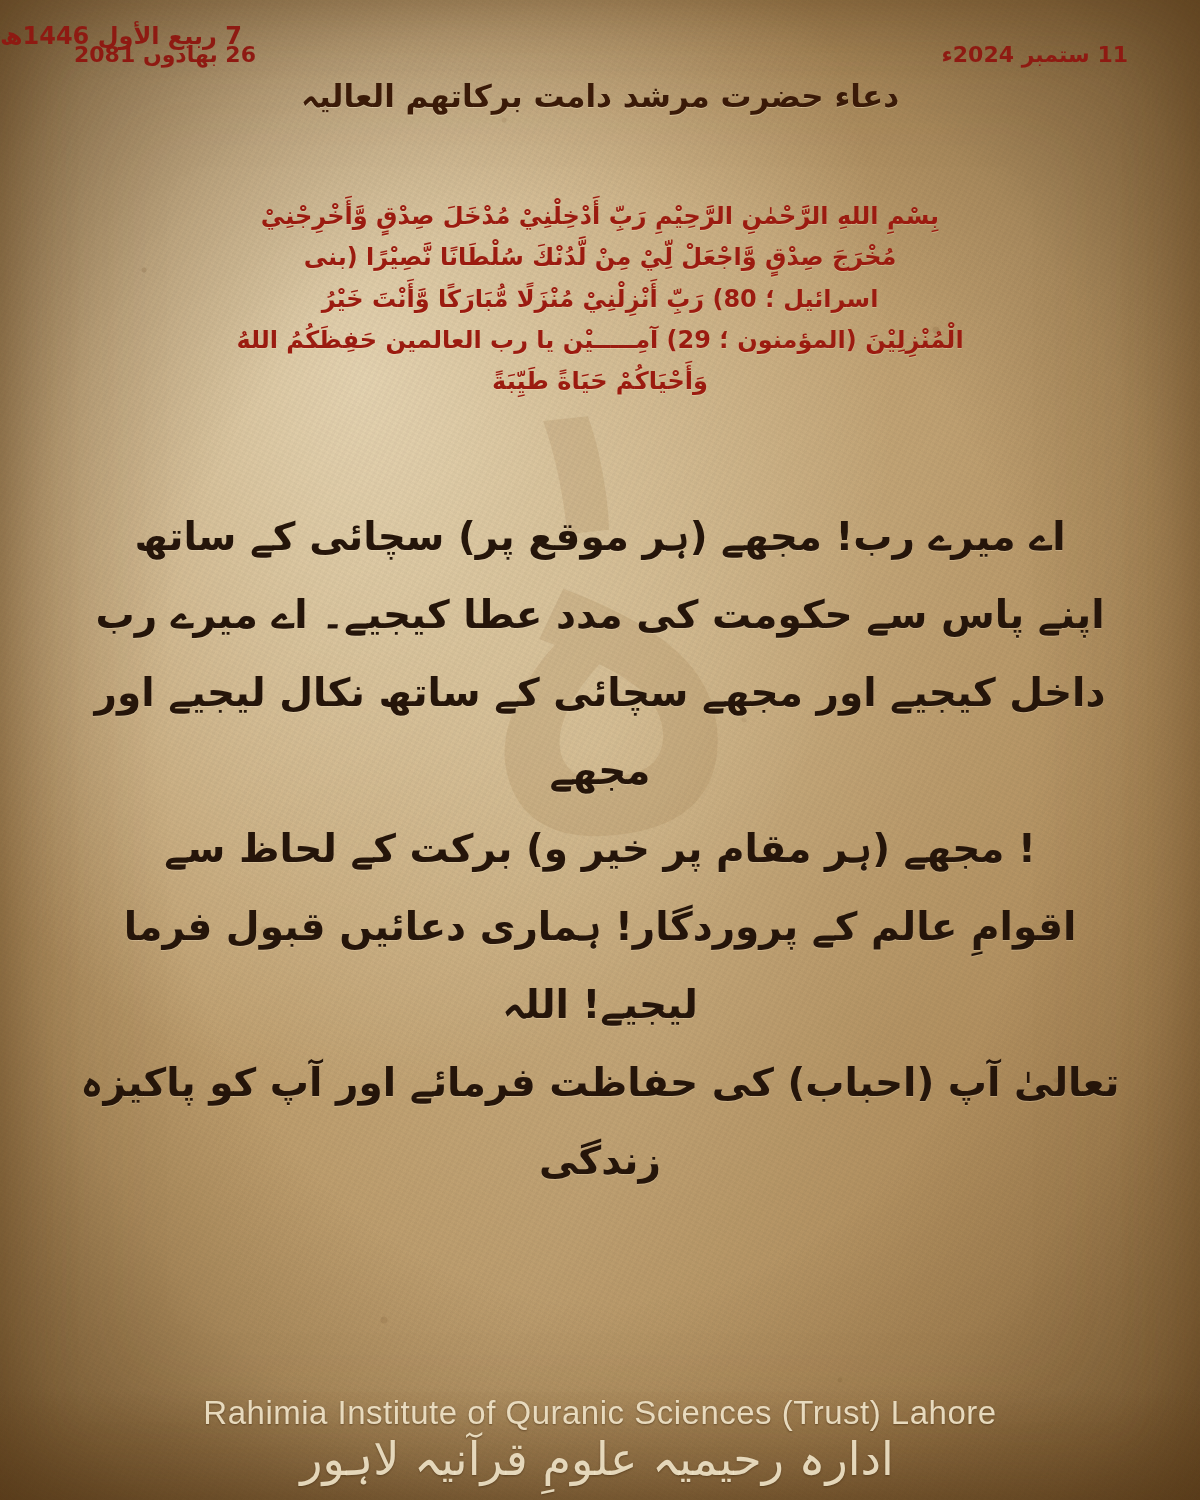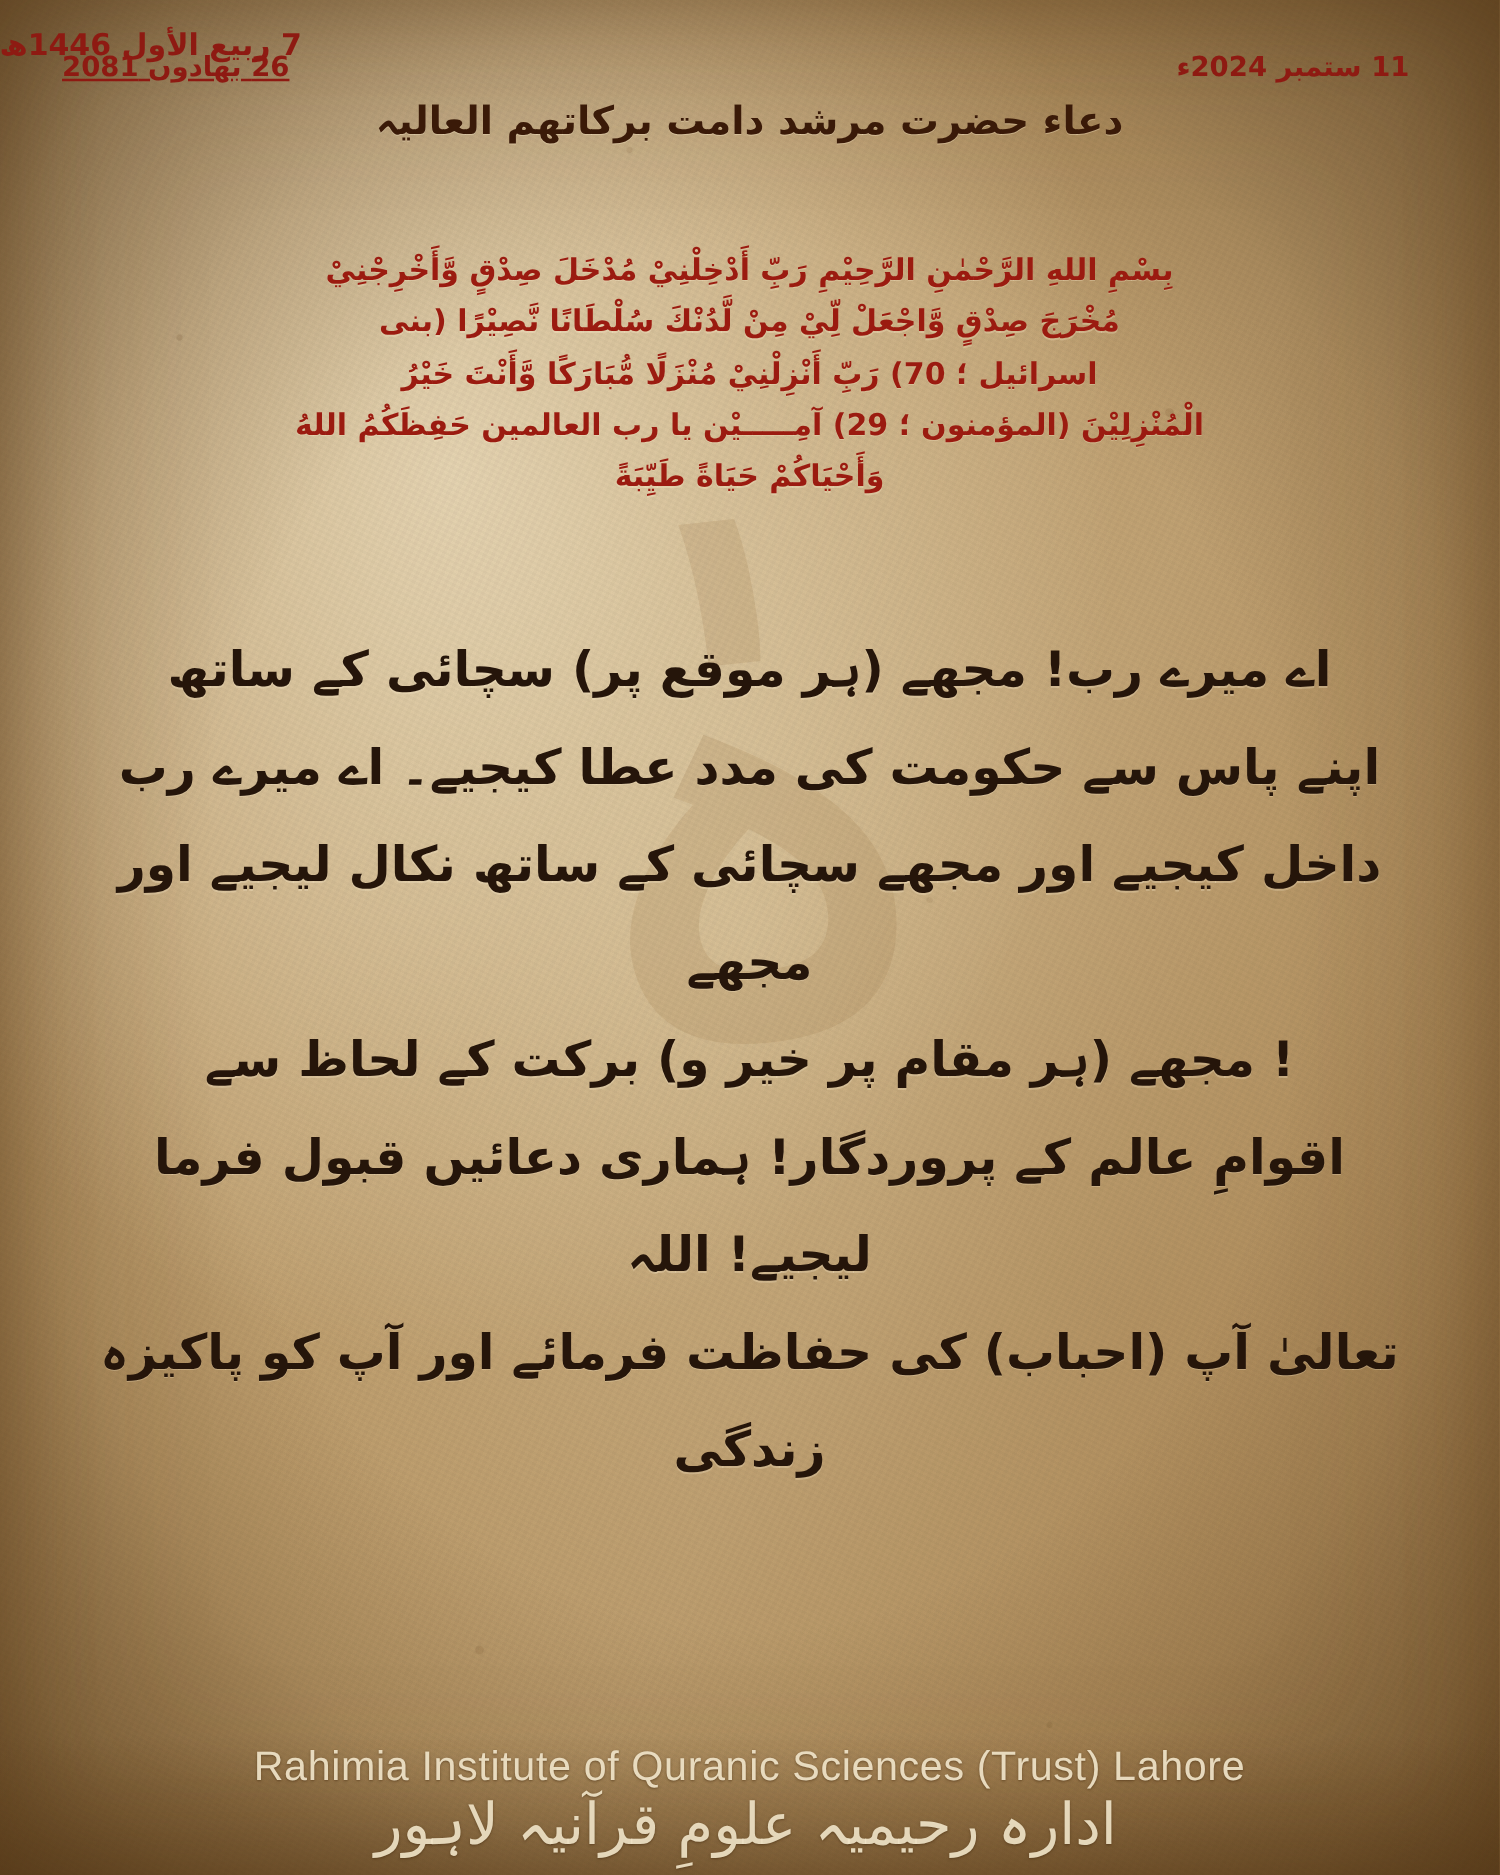--- a/index.html
+++ b/index.html
@@ -85,21 +85,21 @@
     box-sizing: border-box;
   }
   .date-left, .date-right, .date-center {
     position: absolute;
     color: #8e1a12;
     font-weight: bold;
     font-size: 22px;
     white-space: nowrap;
   }
   .date-right { right: 72px; top: 42px; margin-left: 30px; }
-  .date-left  { left: 50px;  top: 42px; text-decoration: underline; }
+  .date-left  { left: 74px;  top: 42px; }
   .date-center{ left: 0; right: 0; top: 22px; text-align: left; font-size: 24px; }
 
   .title {
     position: absolute;
     left: 0; right: 0;
     top: 78px;
     text-align: center;
     color: #3a1a08;
     font-size: 31px;
     font-weight: bold;
@@ -187,21 +187,21 @@
   <div class="header">
     <div class="date-right">11 ستمبر 2024ء</div>
     <div class="date-center">7 ربیع الأول 1446ھ</div>
     <div class="date-left">26 بھادوں 2081</div>
     <div class="title">دعاء حضرت مرشد دامت برکاتھم العالیہ</div>
   </div>
 
   <div class="arabic">
     <span class="line">بِسْمِ اللهِ الرَّحْمٰنِ الرَّحِيْمِ رَبِّ أَدْخِلْنِيْ مُدْخَلَ صِدْقٍ وَّأَخْرِجْنِيْ</span>
     <span class="line">مُخْرَجَ صِدْقٍ وَّاجْعَلْ لِّيْ مِنْ لَّدُنْكَ سُلْطَانًا نَّصِيْرًا (بنی</span>
-    <span class="line">اسرائیل ؛ 70) رَبِّ أَنْزِلْنِيْ مُنْزَلًا مُّبَارَكًا وَّأَنْتَ خَيْرُ</span>
+    <span class="line">اسرائیل ؛ 80) رَبِّ أَنْزِلْنِيْ مُنْزَلًا مُّبَارَكًا وَّأَنْتَ خَيْرُ</span>
     <span class="line">الْمُنْزِلِيْنَ (المؤمنون ؛ 29) آمِـــــيْن يا رب العالمين حَفِظَكُمُ اللهُ</span>
     <span class="line">وَأَحْيَاكُمْ حَيَاةً طَيِّبَةً</span>
   </div>
 
   <div class="urdu">
     <span class="line">اے میرے رب! مجھے (ہر موقع پر) سچائی کے ساتھ</span>
     <span class="line">اپنے پاس سے حکومت کی مدد عطا کیجیے۔ اے میرے رب</span>
     <span class="line">داخل کیجیے اور مجھے سچائی کے ساتھ نکال لیجیے اور مجھے</span>
     <span class="line">! مجھے (ہر مقام پر خیر و) برکت کے لحاظ سے</span>
     <span class="line">اقوامِ عالم کے پروردگار! ہماری دعائیں قبول فرما لیجیے! اللہ</span>

